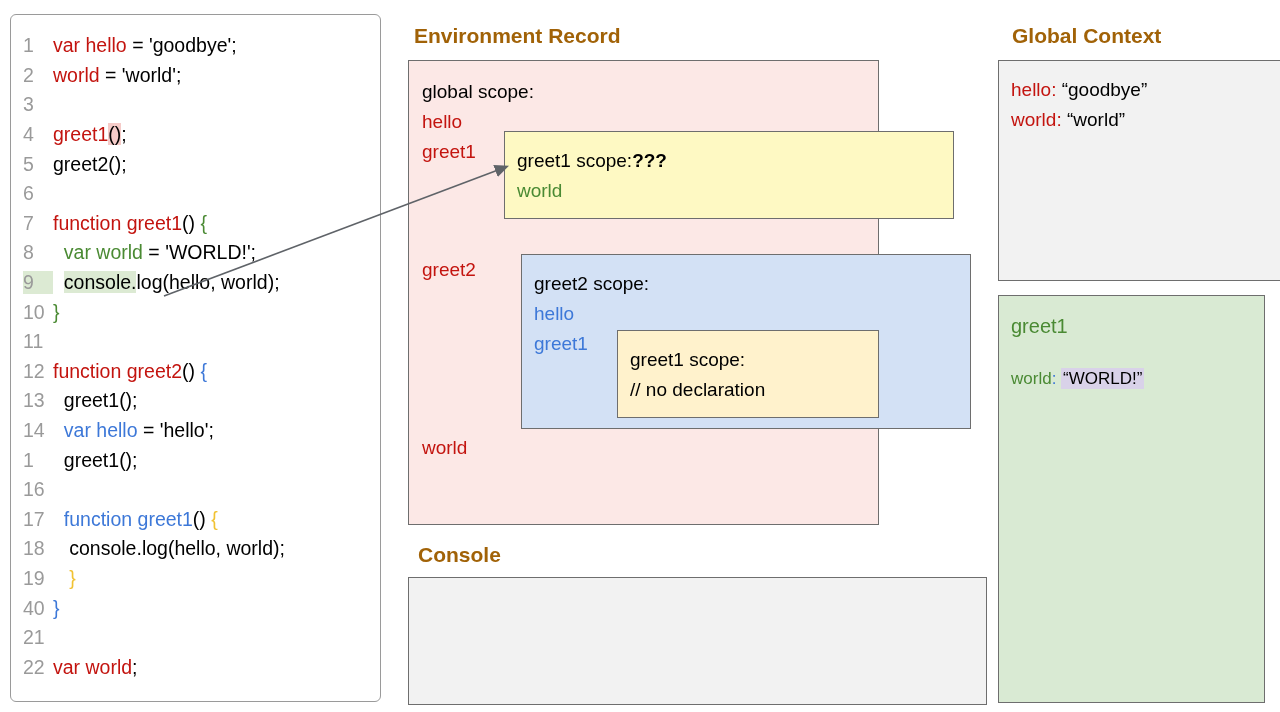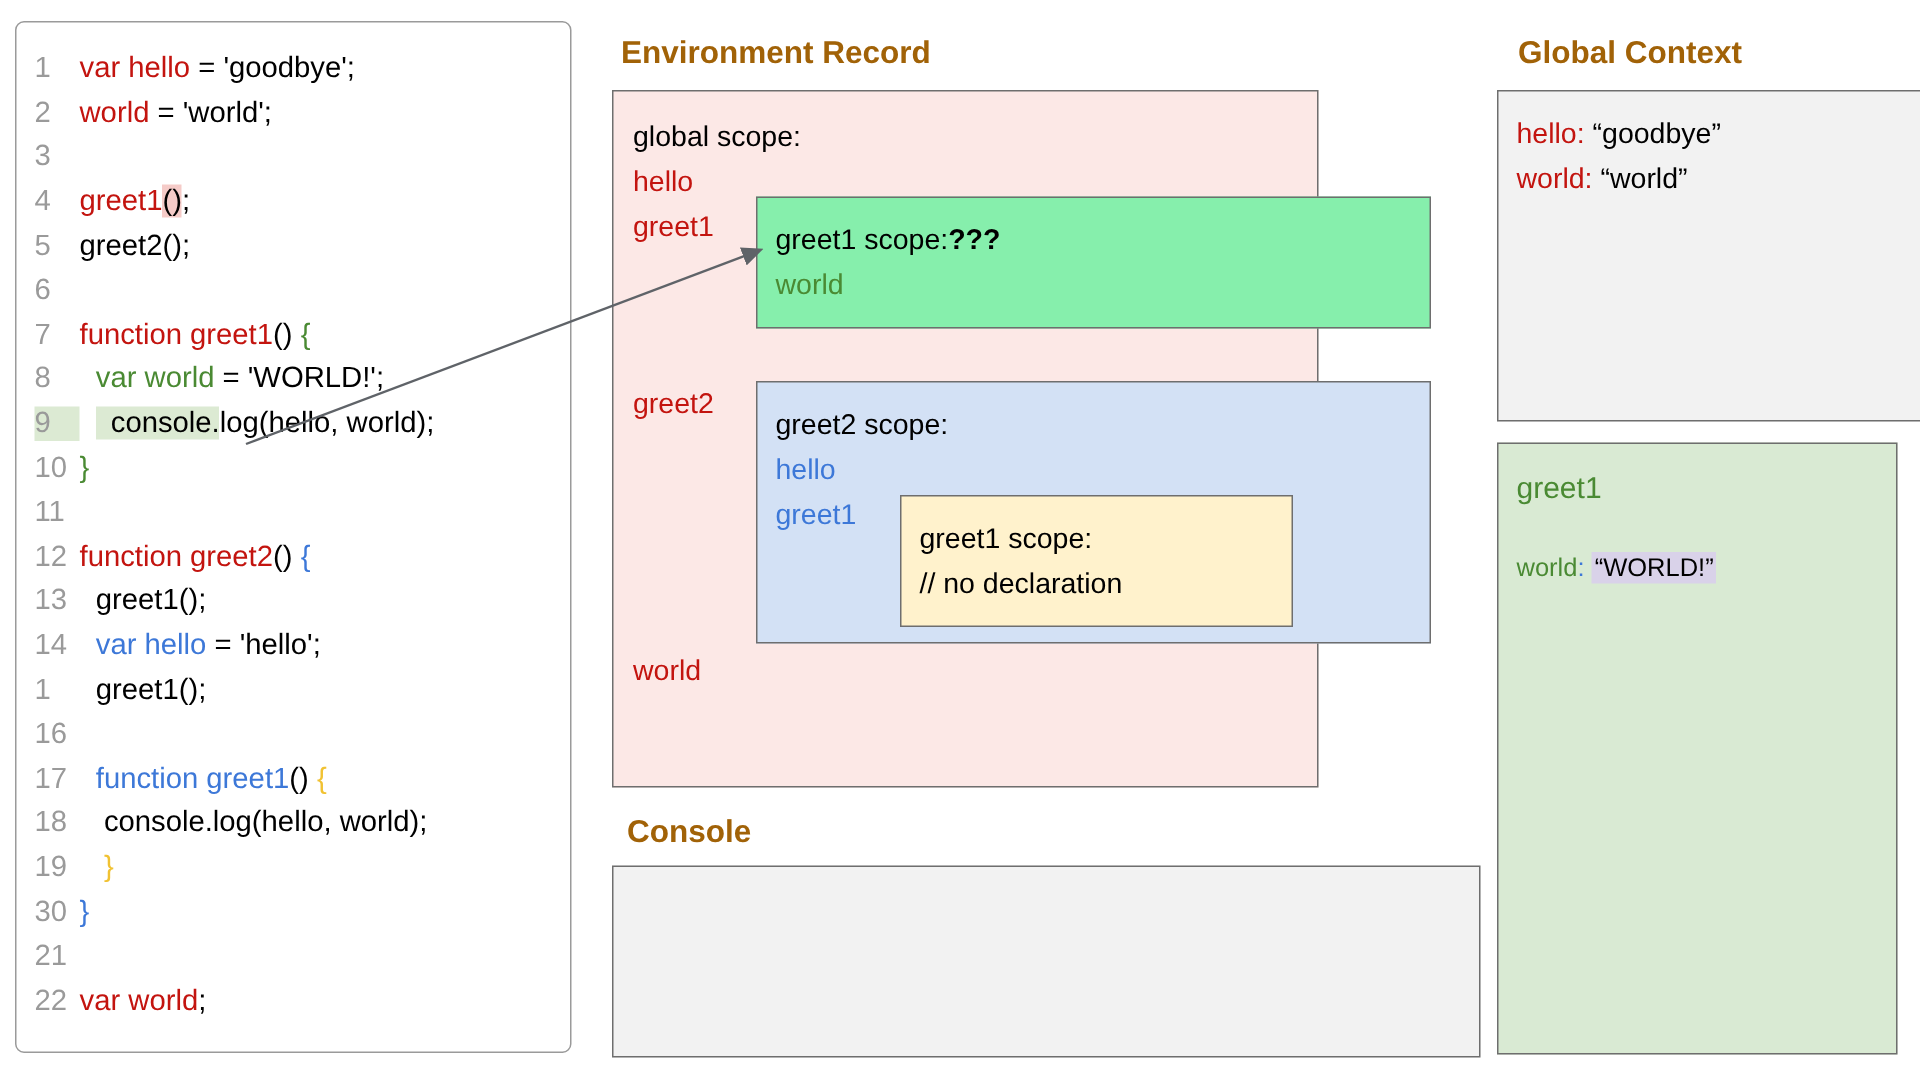--- a/index.html
+++ b/index.html
@@ -16,37 +16,37 @@
   .code-line{display:flex;height:29.6px;align-items:center;font-size:19.5px;white-space:pre;}
   .ln{display:inline-block;width:30px;flex:0 0 30px;color:#9a9a9a;}
   .ln-hl{background:#dcead3;}
   .code-text span{white-space:pre;}
   .c-k{color:#000;}
   .c-red{color:#c3140f;}
   .c-green{color:#4a8a33;}
   .c-blue{color:#3d78d8;}
   .c-yellow{color:#f1c232;}
   .hl-pink{background:#f5cbc8;}
-  .hl-green{background:#dcead3;padding-left:10px;}
+  .hl-green{background:#dcead3;}
   
   .sec-title{position:absolute;font-size:21px;font-weight:bold;color:#a16207;}
   .t-env{left:414px;top:24px;}
   .t-console{left:418px;top:543px;}
   .t-global{left:1012px;top:24px;}
   
   .box{position:absolute;box-sizing:border-box;border:1.5px solid #6e6e6e;font-size:19px;}
   .env-box{left:408px;top:60px;width:471px;height:465px;background:#fce8e6;}
   .env-label{position:absolute;left:13px;line-height:29px;}
   .lbl-global{top:16px;color:#000;}
   .lbl-hello{top:46px;color:#c3140f;}
   .lbl-greet1{top:76px;color:#c3140f;}
   .lbl-greet2{top:194px;color:#c3140f;}
   .lbl-world{top:372px;color:#c3140f;}
-  .greet1-scope{left:95px;top:70px;width:450px;height:88px;background:#86efac;padding:14px 12px;}
-  .greet2-scope{left:95px;top:193px;width:450px;height:175px;background:#d3e1f5;padding:14px 12px;}
+  .greet1-scope{left:95px;top:70px;width:450px;height:88px;background:#fef9c3;padding:14px 12px;}
+  .greet2-scope{left:112px;top:193px;width:450px;height:175px;background:#d3e1f5;padding:14px 12px;}
   .inner-yellow{left:95px;top:75px;width:262px;height:88px;background:#fff2cc;padding:14px 12px;}
   .scope-line{line-height:30px;}
   .q-bold{font-weight:bold;color:#000;}
   .console-box{left:408px;top:577px;width:579px;height:128px;background:#f2f2f2;}
   .global-ctx-box{left:998px;top:60px;width:299px;height:221px;background:#f2f2f2;padding:14px 12px;}
   .ctx-line{line-height:29.5px;}
   .ctx-name{color:#c3140f;}
   .ctx-value{color:#000;}
   .exec-ctx-box{left:998px;top:295px;width:267px;height:408px;background:#d9ead3;padding:16px 12px;}
   .exec-fn{color:#4a8a33;line-height:29px;font-size:20px;}
@@ -77,21 +77,21 @@
         <div class="code-line"><span class="ln">10</span><span class="code-text"><span class="c-green">}</span></span></div>
         <div class="code-line"><span class="ln">11</span><span class="code-text"></span></div>
         <div class="code-line"><span class="ln">12</span><span class="code-text"><span class="c-red">function greet2</span><span class="c-k">() </span><span class="c-blue">{</span></span></div>
         <div class="code-line"><span class="ln">13</span><span class="code-text"><span class="c-k">  greet1();</span></span></div>
         <div class="code-line"><span class="ln">14</span><span class="code-text"><span class="c-k">  </span><span class="c-blue">var hello</span><span class="c-k"> = 'hello';</span></span></div>
         <div class="code-line"><span class="ln">1</span><span class="code-text"><span class="c-k">  greet1();</span></span></div>
         <div class="code-line"><span class="ln">16</span><span class="code-text"></span></div>
         <div class="code-line"><span class="ln">17</span><span class="code-text"><span class="c-k">  </span><span class="c-blue">function greet1</span><span class="c-k">() </span><span class="c-yellow">{</span></span></div>
         <div class="code-line"><span class="ln">18</span><span class="code-text"><span class="c-k">   console.log(hello, world);</span></span></div>
         <div class="code-line"><span class="ln">19</span><span class="code-text"><span class="c-k">   </span><span class="c-yellow">}</span></span></div>
-        <div class="code-line"><span class="ln">30</span><span class="code-text"><span class="c-blue">}</span></span></div>
+        <div class="code-line"><span class="ln">40</span><span class="code-text"><span class="c-blue">}</span></span></div>
         <div class="code-line"><span class="ln">21</span><span class="code-text"></span></div>
         <div class="code-line"><span class="ln">22</span><span class="code-text"><span class="c-red">var world</span><span class="c-k">;</span></span></div>
       </div>
   </div>
 
   <div class="sec-title t-env">Environment Record</div>
 
   <div class="box env-box">
     <div class="env-label lbl-global">global scope:</div>
     <div class="env-label lbl-hello">hello</div>

